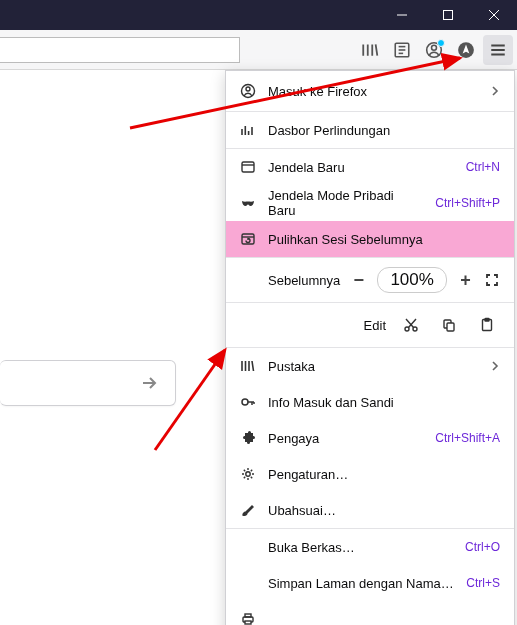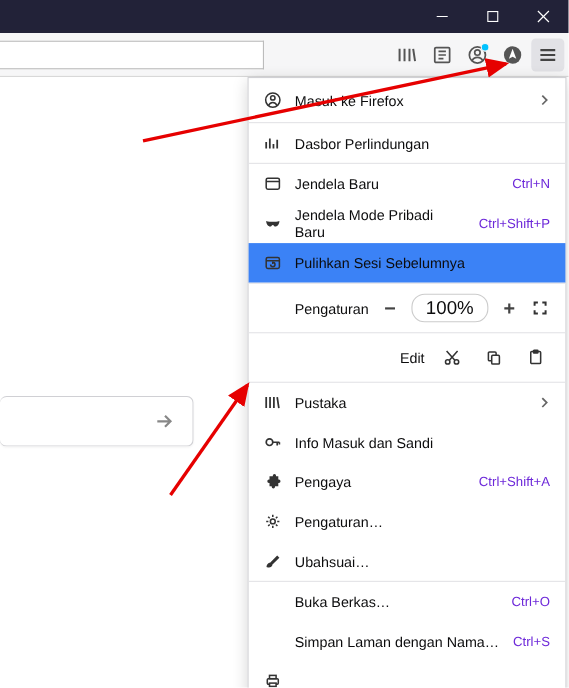--- a/index.html
+++ b/index.html
@@ -17,21 +17,21 @@
   .tool-btn.highlight { background:#e2e2e6; }
   .badge-dot { position:absolute; top:4px; right:4px; width:8px; height:8px; background:#00c2ff; border-radius:50%; border:1px solid #f6f6f7; }
   
   .content { position:absolute; left:0; top:70px; right:0; bottom:0; background:#fff; }
   .search-card { position:absolute; left:0; top:290px; width:176px; height:46px; border:1px solid #d0d0d4; border-radius:6px; border-left:none; background:#fff; display:flex; align-items:center; justify-content:flex-end; padding-right:16px; box-shadow:0 1px 2px rgba(0,0,0,0.04);}
   .search-card svg { stroke:#888; }
   
   .menu { position:absolute; top:70px; right:2px; width:290px; background:#fff; border:1px solid #d0d0d4; box-shadow:0 4px 14px rgba(0,0,0,0.18); font-size:13px; color:#0c0c0d; }
   .menu .row { display:flex; align-items:center; height:36px; padding:0 14px; gap:12px; }
   .menu .row.tall { height:40px; }
-  .menu .row.hovered { background:#3b82f6; }
+  .menu .row.hovered { background:#f9a8d4; }
   .menu .row .ico { width:16px; flex:0 0 16px; display:flex; align-items:center; justify-content:center; color:#444; }
   .menu .row .label { flex:1; }
   .menu .row .shortcut { color:#6d28d9; font-size:12px; }
   .menu .row .chev { color:#666; }
   .menu .sep { height:1px; background:#e3e3e6; margin:0; }
   .menu .zoom-row { display:flex; align-items:center; height:44px; padding:0 14px; gap:10px; }
   .menu .zoom-row .lbl { flex:1; padding-left:28px; }
   .zoom-btn { width:26px; height:26px; display:flex; align-items:center; justify-content:center; color:#444; font-size:18px; font-weight:bold; }
   .zoom-pill { padding:2px 12px; border:1px solid #ccc; border-radius:12px; font-size:17px; }
   .fullscreen-btn { width:24px; height:24px; display:flex; align-items:center; justify-content:center; }
@@ -164,21 +164,21 @@
         <svg width="16" height="16" viewBox="0 0 16 16" fill="none" stroke="#333" stroke-width="1.4">
           <rect x="2" y="3" width="12" height="10" rx="1.5"></rect>
           <line x1="2" y1="6" x2="14" y2="6"></line>
           <path d="M6 9.5a2 2 0 1 0 2-2v1.5" fill="none"></path>
         </svg>
       </span>
     <span class="label">Pulihkan Sesi Sebelumnya</span>
   </div>
   <div class="sep"></div>
   <div class="zoom-row">
-    <span class="lbl">Pengaturan</span>
+    <span class="lbl">Sebelumnya</span>
     <span class="zoom-btn">−</span>
     <span class="zoom-pill">100%</span>
     <span class="zoom-btn">+</span>
     <span class="fullscreen-btn">
         <svg width="16" height="16" viewBox="0 0 16 16" fill="none" stroke="#333" stroke-width="1.8">
           <path d="M3 6V3h3M13 6V3h-3M3 10v3h3M13 10v3h-3"></path>
         </svg>
       </span>
   </div>
   <div class="sep"></div>

